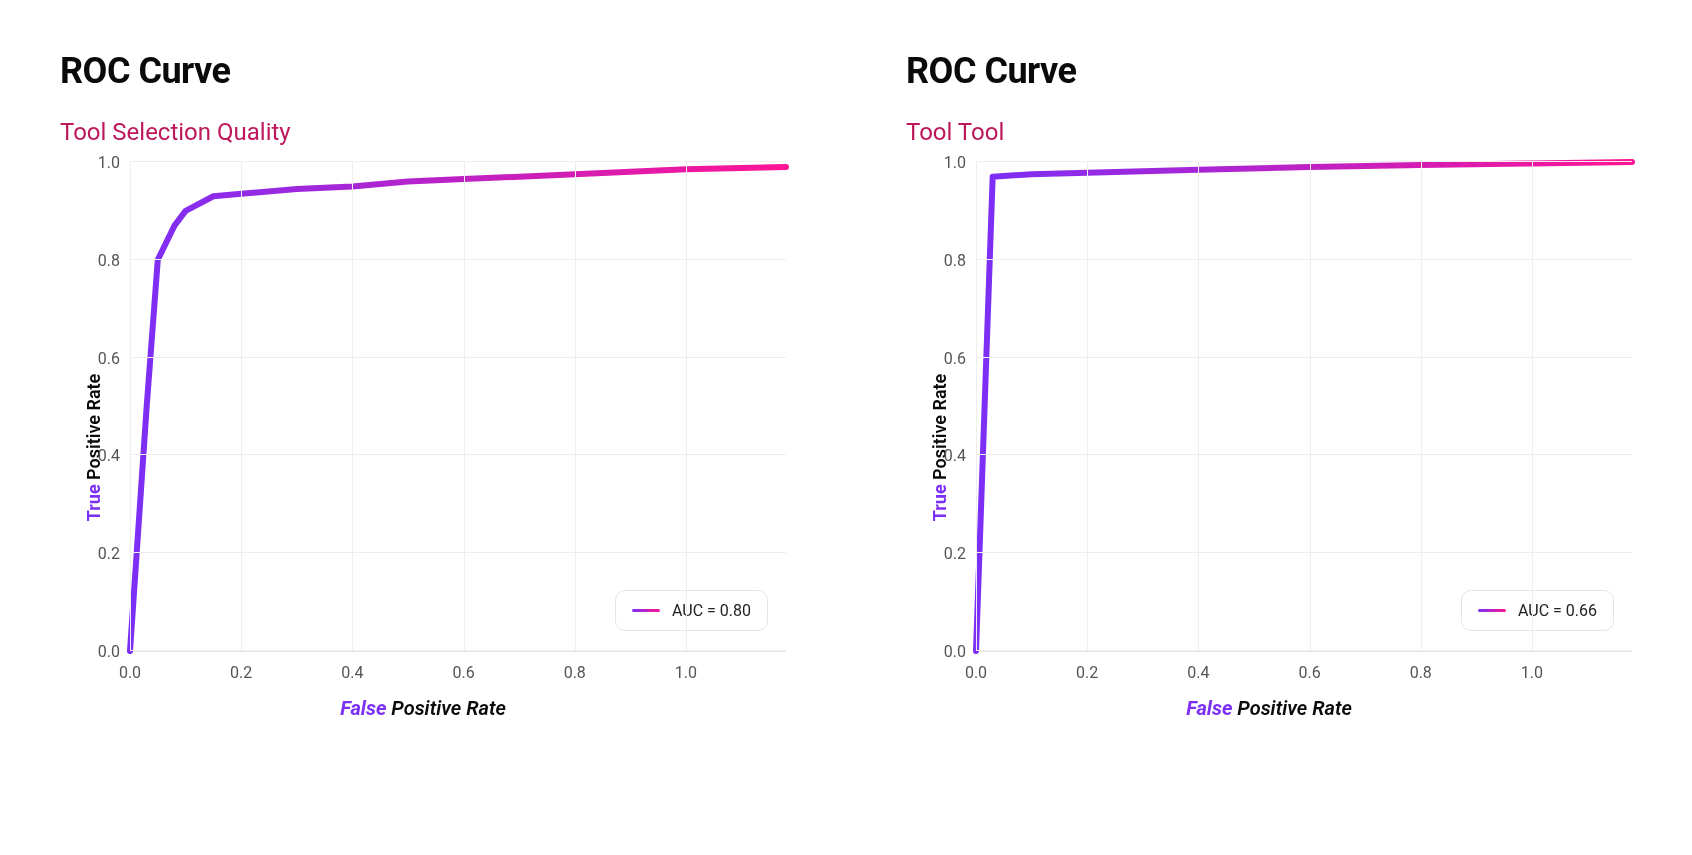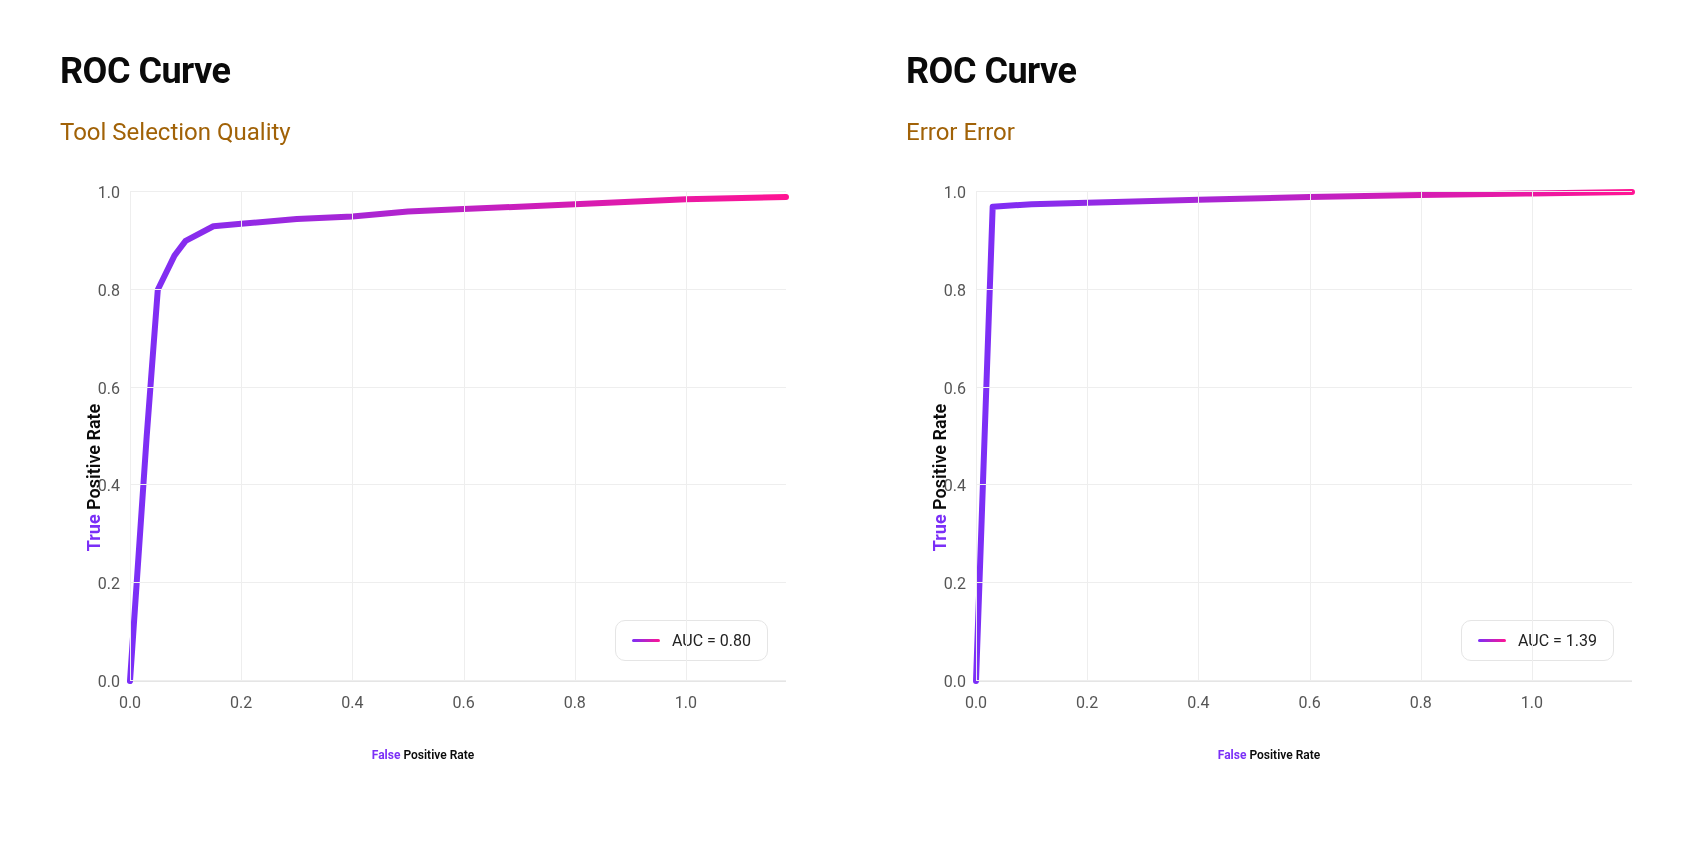--- a/index.html
+++ b/index.html
@@ -24,22 +24,22 @@
     .title {
       font-size: 36px;
       font-weight: 700;
       color: #0a0a0a;
       letter-spacing: -0.5px;
       margin-bottom: 26px;
     }
     .subtitle {
       font-size: 24px;
       font-weight: 400;
-      color: #a16207;
-      margin-bottom: 46px;
+      color: #be185d;
+      margin-bottom: 16px;
     }
     .chart-outer {
       position: relative;
       padding-left: 70px;
       padding-bottom: 80px;
     }
     .plot {
       position: relative;
       width: 100%;
       height: 490px;
@@ -70,23 +70,24 @@
       padding-top: 12px;
       transform: translateX(-50%);
       font-size: 16px;
       color: #555;
       white-space: nowrap;
     }
     .x-axis-label {
       position: absolute;
       left: 50%;
       transform: translateX(-50%);
-      bottom: 0;
-      font-size: 12px;
+      bottom: 12px;
+      font-size: 20px;
       font-weight: 500;
+      font-style: italic;
     }
     .axis-purple {
       color: #7b2ff7;
       font-weight: 700;
     }
     .axis-rest {
       color: #0a0a0a;
       font-weight: 600;
     }
     .legend {
@@ -184,40 +185,40 @@
           <div class="x-tick" style="left: 84.7458%;">1.0</div>
         </div>
       <div class="x-axis-label">
         <span class="axis-purple">False</span><span class="axis-rest"> Positive Rate</span>
       </div>
     </div>
   </div>
 
   <div class="panel">
     <h1 class="title">ROC Curve</h1>
-    <div class="subtitle">Error Error</div>
+    <div class="subtitle">Tool Tool</div>
     <div class="chart-outer">
       <div class="y-axis-label-wrap">
         <div class="y-axis-label-inner">
           <span class="axis-purple">True</span><span class="axis-rest"> Positive Rate</span>
         </div>
       </div>
       <div class="plot" id="plot-1">
         <svg class="curve" id="svg-1" viewBox="0 0 1000 1000" preserveAspectRatio="none">
             <defs>
               <linearGradient id="grad-1" x1="0%" y1="0%" x2="100%" y2="0%">
                 <stop offset="0%" stop-color="#7b2ff7"></stop>
                 <stop offset="100%" stop-color="#ff1493"></stop>
               </linearGradient>
             </defs>
             <polyline points="0,1000 25.423728813559325,30 84.74576271186442,25 169.49152542372883,22 338.98305084745766,16 508.47457627118644,10 677.9661016949153,6 847.4576271186442,3 1000,0" fill="none" stroke="url(#grad-1)" stroke-width="6" vector-effect="non-scaling-stroke" stroke-linejoin="round" stroke-linecap="round"></polyline>
           </svg>
         <div class="legend">
           <div class="legend-swatch" id="swatch-1" style="background: linear-gradient(90deg, rgb(123, 47, 247), rgb(255, 20, 147));"></div>
-          <span>AUC = 1.39</span>
+          <span>AUC = 0.66</span>
         </div>
       <div class="gridline-h" style="bottom: 0%;"></div>
           <div class="y-tick" style="bottom: 0%; transform: translateY(50%);">0.0</div>
           <div class="gridline-h" style="bottom: 20%;"></div>
           <div class="y-tick" style="bottom: 20%; transform: translateY(50%);">0.2</div>
           <div class="gridline-h" style="bottom: 40%;"></div>
           <div class="y-tick" style="bottom: 40%; transform: translateY(50%);">0.4</div>
           <div class="gridline-h" style="bottom: 60%;"></div>
           <div class="y-tick" style="bottom: 60%; transform: translateY(50%);">0.6</div>
           <div class="gridline-h" style="bottom: 80%;"></div>

